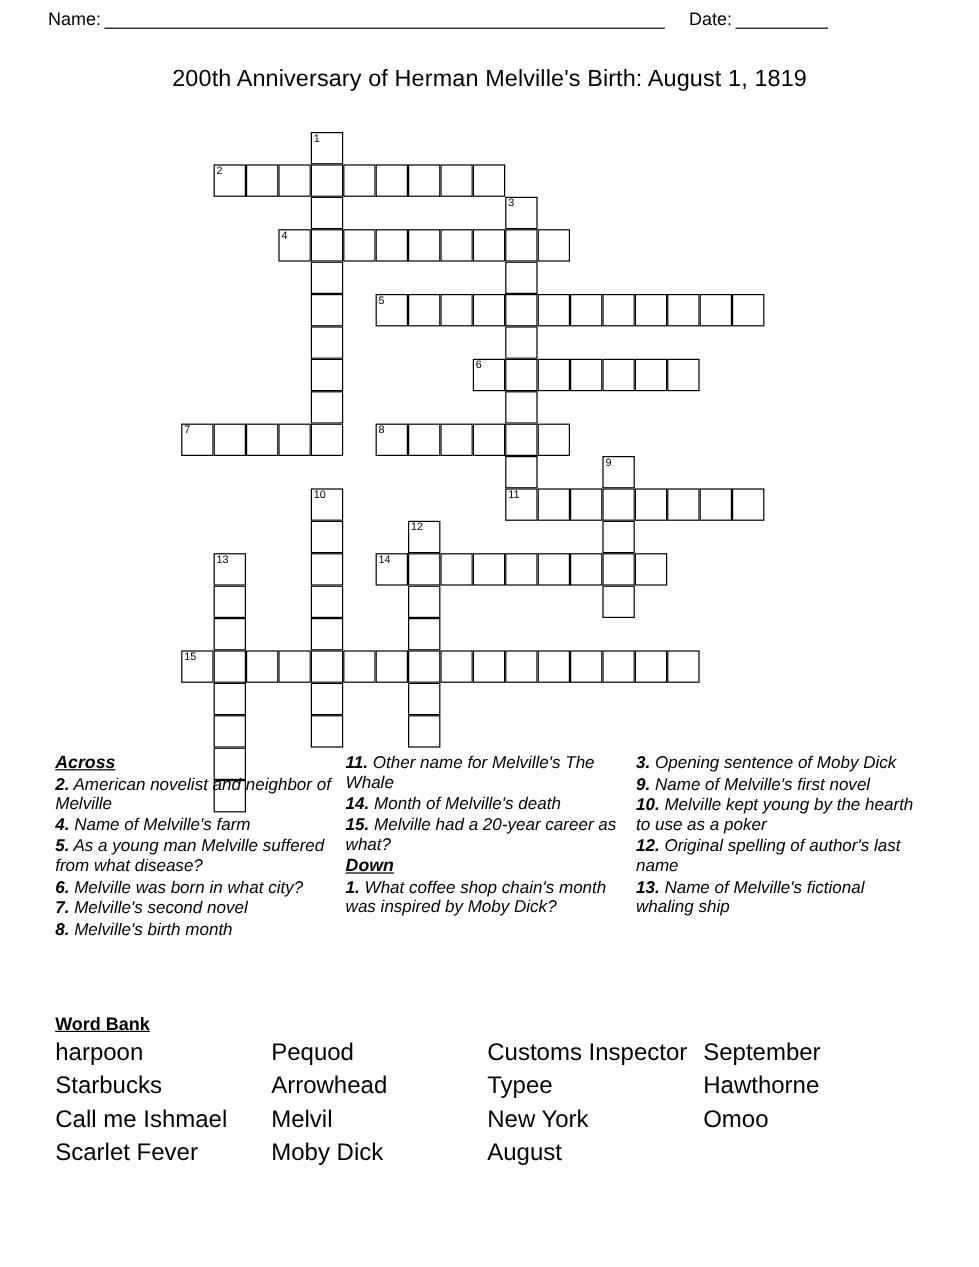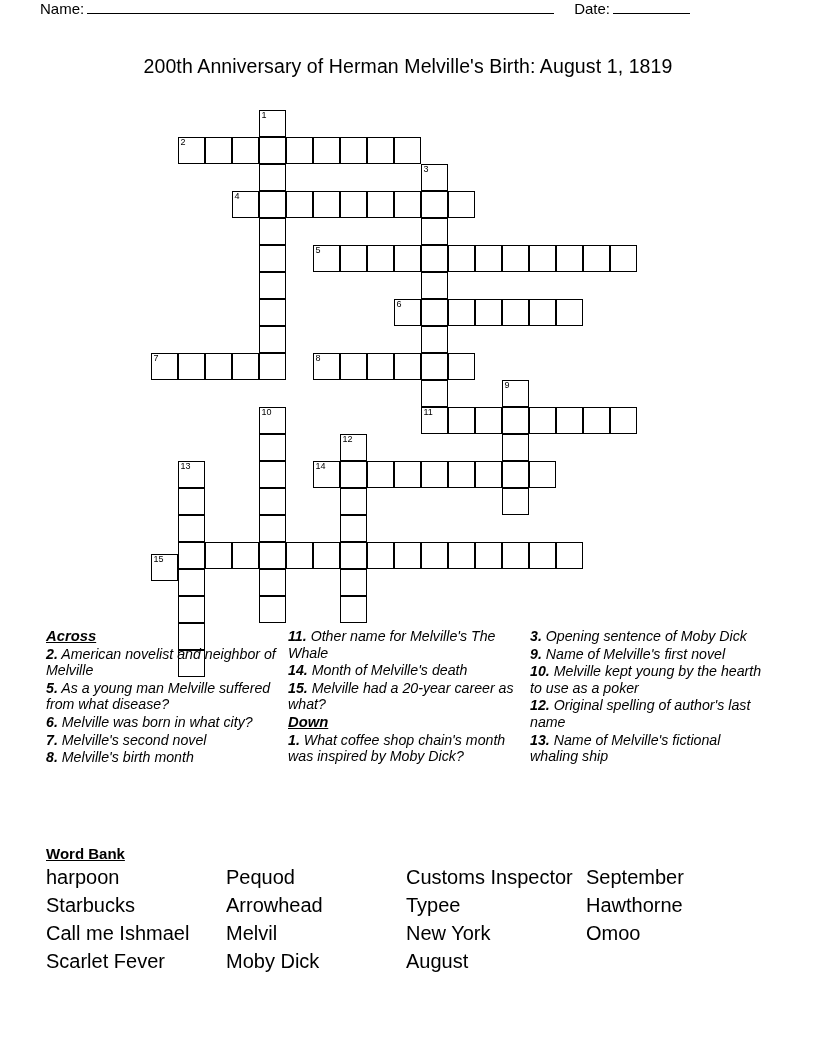--- a/index.html
+++ b/index.html
@@ -17,20 +17,21 @@
   }
 
   
   .name-date-row {
     position: absolute;
     left: 40px;
     top: 0px;
     width: 736px;
     height: 26px;
     display: flex;
+    align-items: flex-end;
     font-size: 15px;
     white-space: nowrap;
   }
   .nd-label { padding-bottom: 1px; }
   .nd-rule {
     flex: 0 0 auto;
     border-bottom: 1px solid #000;
     height: 13px;
     margin: 0 2px 2px 3px;
   }
@@ -254,21 +255,21 @@
     <div class="cell" style="left: 475px; top: 461px;"></div>
     <div class="cell" style="left: 502px; top: 461px;"></div>
     <div class="cell" style="left: 529px; top: 461px;"></div>
     <div class="cell" style="left: 178px; top: 488px;"></div>
     <div class="cell" style="left: 259px; top: 488px;"></div>
     <div class="cell" style="left: 340px; top: 488px;"></div>
     <div class="cell" style="left: 502px; top: 488px;"></div>
     <div class="cell" style="left: 178px; top: 515px;"></div>
     <div class="cell" style="left: 259px; top: 515px;"></div>
     <div class="cell" style="left: 340px; top: 515px;"></div>
-    <div class="cell" style="left: 151px; top: 554px; text-align: center;">
+    <div class="cell" style="left: 151px; top: 542px; text-align: center;">
       <span class="cellnum">15</span>
     </div>
     <div class="cell" style="left: 178px; top: 542px;"></div>
     <div class="cell" style="left: 205px; top: 542px;"></div>
     <div class="cell" style="left: 232px; top: 542px;"></div>
     <div class="cell" style="left: 259px; top: 542px;"></div>
     <div class="cell" style="left: 286px; top: 542px;"></div>
     <div class="cell" style="left: 313px; top: 542px;"></div>
     <div class="cell" style="left: 340px; top: 542px;"></div>
     <div class="cell" style="left: 367px; top: 542px;"></div>
@@ -286,20 +287,21 @@
     <div class="cell" style="left: 259px; top: 596px;"></div>
     <div class="cell" style="left: 340px; top: 596px;"></div>
     <div class="cell" style="left: 178px; top: 623px;"></div>
     <div class="cell" style="left: 178px; top: 650px;"></div>
   </div>
 
 <div class="clues">
   <div class="clue-col clue-col-1">
     <span class="clue-heading">Across</span>
     <span class="clue"><span class="num">2.</span> <span>American novelist and neighbor of Melville</span></span>
+    <span class="clue"><span class="num">4.</span> <span>Name of Melville's farm</span></span>
     <span class="clue"><span class="num">5.</span> <span>As a young man Melville suffered from what disease?</span></span>
     <span class="clue"><span class="num">6.</span> <span>Melville was born in what city?</span></span>
     <span class="clue"><span class="num">7.</span> <span>Melville's second novel</span></span>
     <span class="clue"><span class="num">8.</span> <span>Melville's birth month</span></span>
   </div>
 
   <div class="clue-col clue-col-2">
     <span class="clue"><span class="num">11.</span> <span>Other name for Melville's The Whale</span></span>
     <span class="clue"><span class="num">14.</span> <span>Month of Melville's death</span></span>
     <span class="clue"><span class="num">15.</span> <span>Melville had a 20-year career as what?</span></span>

